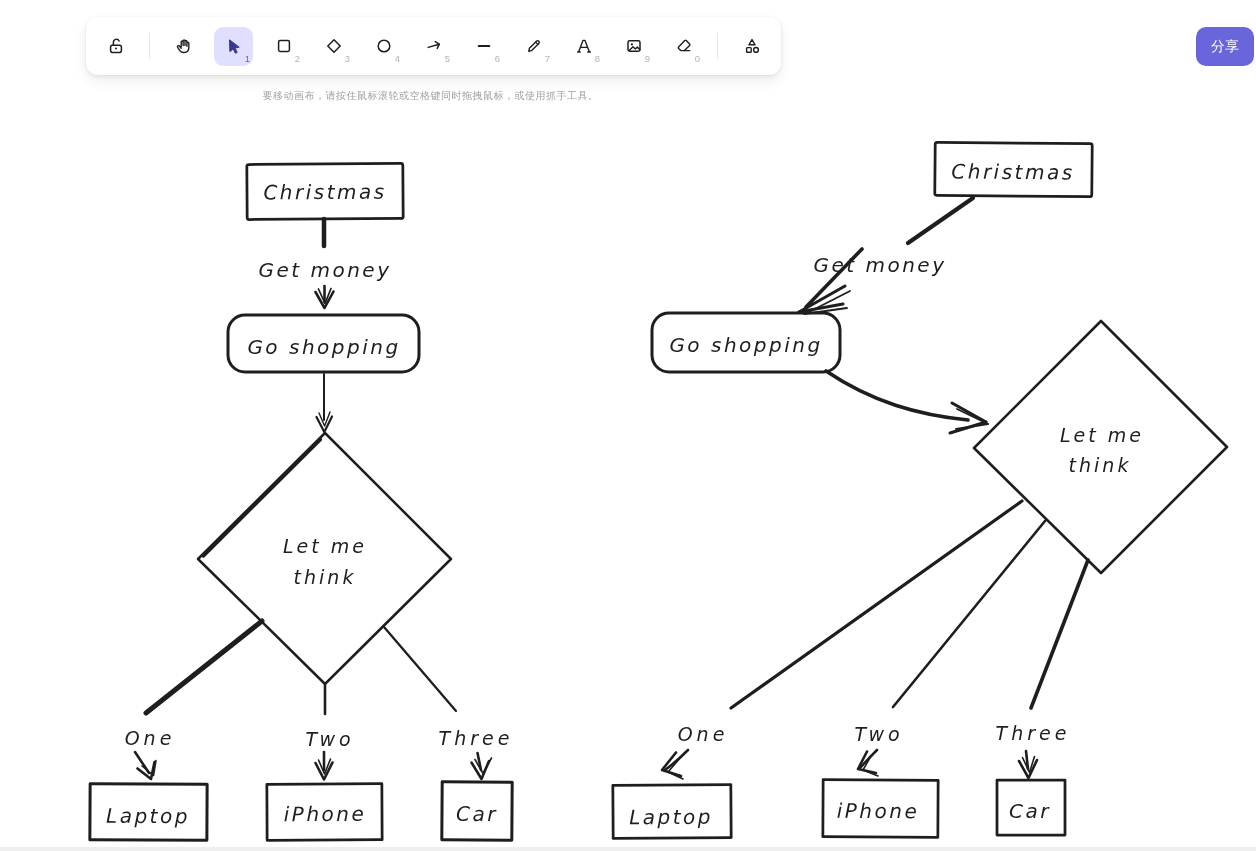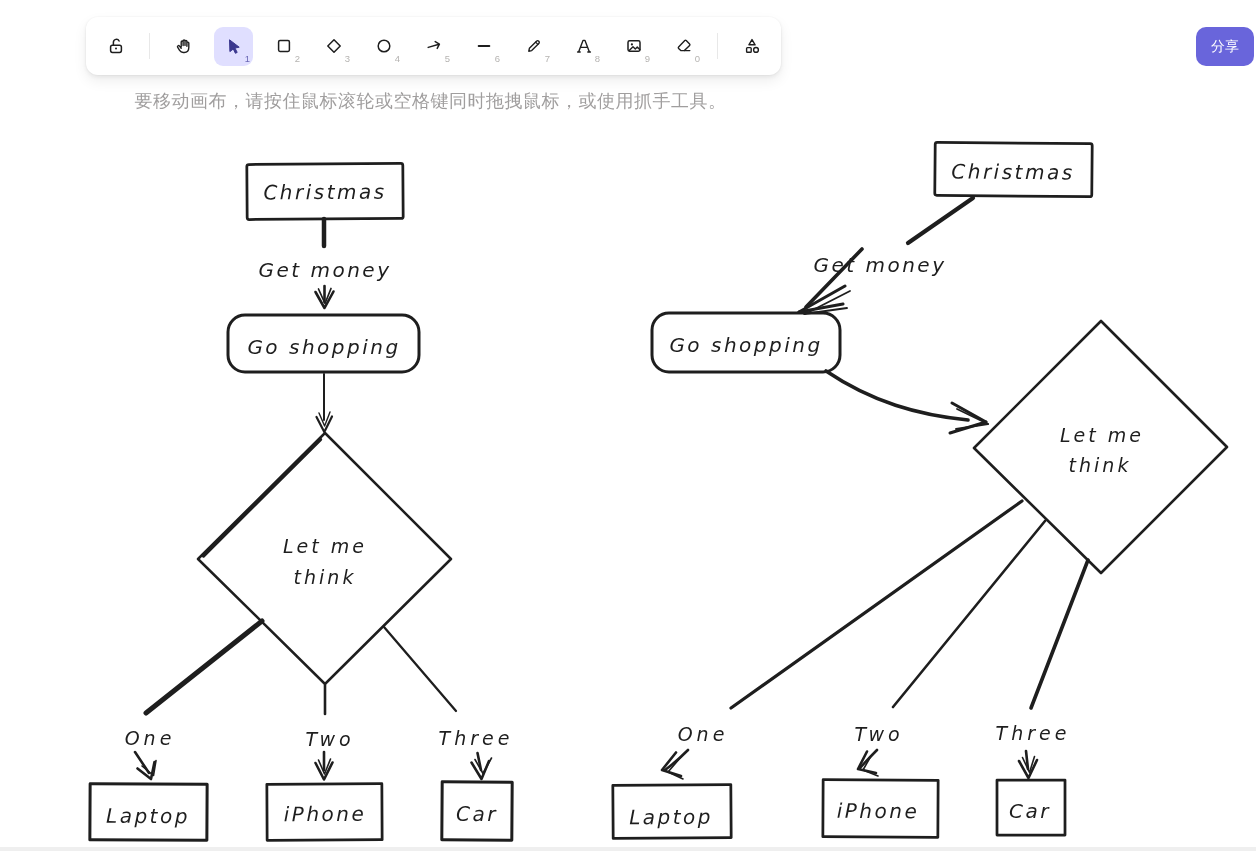--- a/index.html
+++ b/index.html
@@ -30,21 +30,21 @@
   .tool svg{display:block;}
   .tool .kbd{
     position:absolute;right:3px;bottom:2px;font-size:9.5px;color:#b5b3b1;
     font-family:"Liberation Sans",sans-serif;line-height:1;
   }
   .tool.selected .kbd{color:#6b68b5;}
   .tb-divider{width:1px;height:26px;background:#e8e8e8;margin:0 3px;}
   
   .hint{
     position:absolute;left:86px;top:89px;width:689px;z-index:4;
-    text-align:center;font-size:18px;color:#a09e9e;letter-spacing:0.5px;
+    text-align:center;font-size:10px;color:#a09e9e;letter-spacing:0.5px;
   }
   
   .share{
     position:absolute;left:1196px;top:27px;width:58px;height:39px;z-index:5;
     background:#6965db;color:#ffffff;border:none;border-radius:10px;
     font-size:14px;font-family:"Liberation Sans",sans-serif;cursor:pointer;
     display:flex;align-items:center;justify-content:center;
   }
   .bottom-edge{position:absolute;left:0;right:0;bottom:0;height:4px;background:#efefef;z-index:2;}
 </style>

